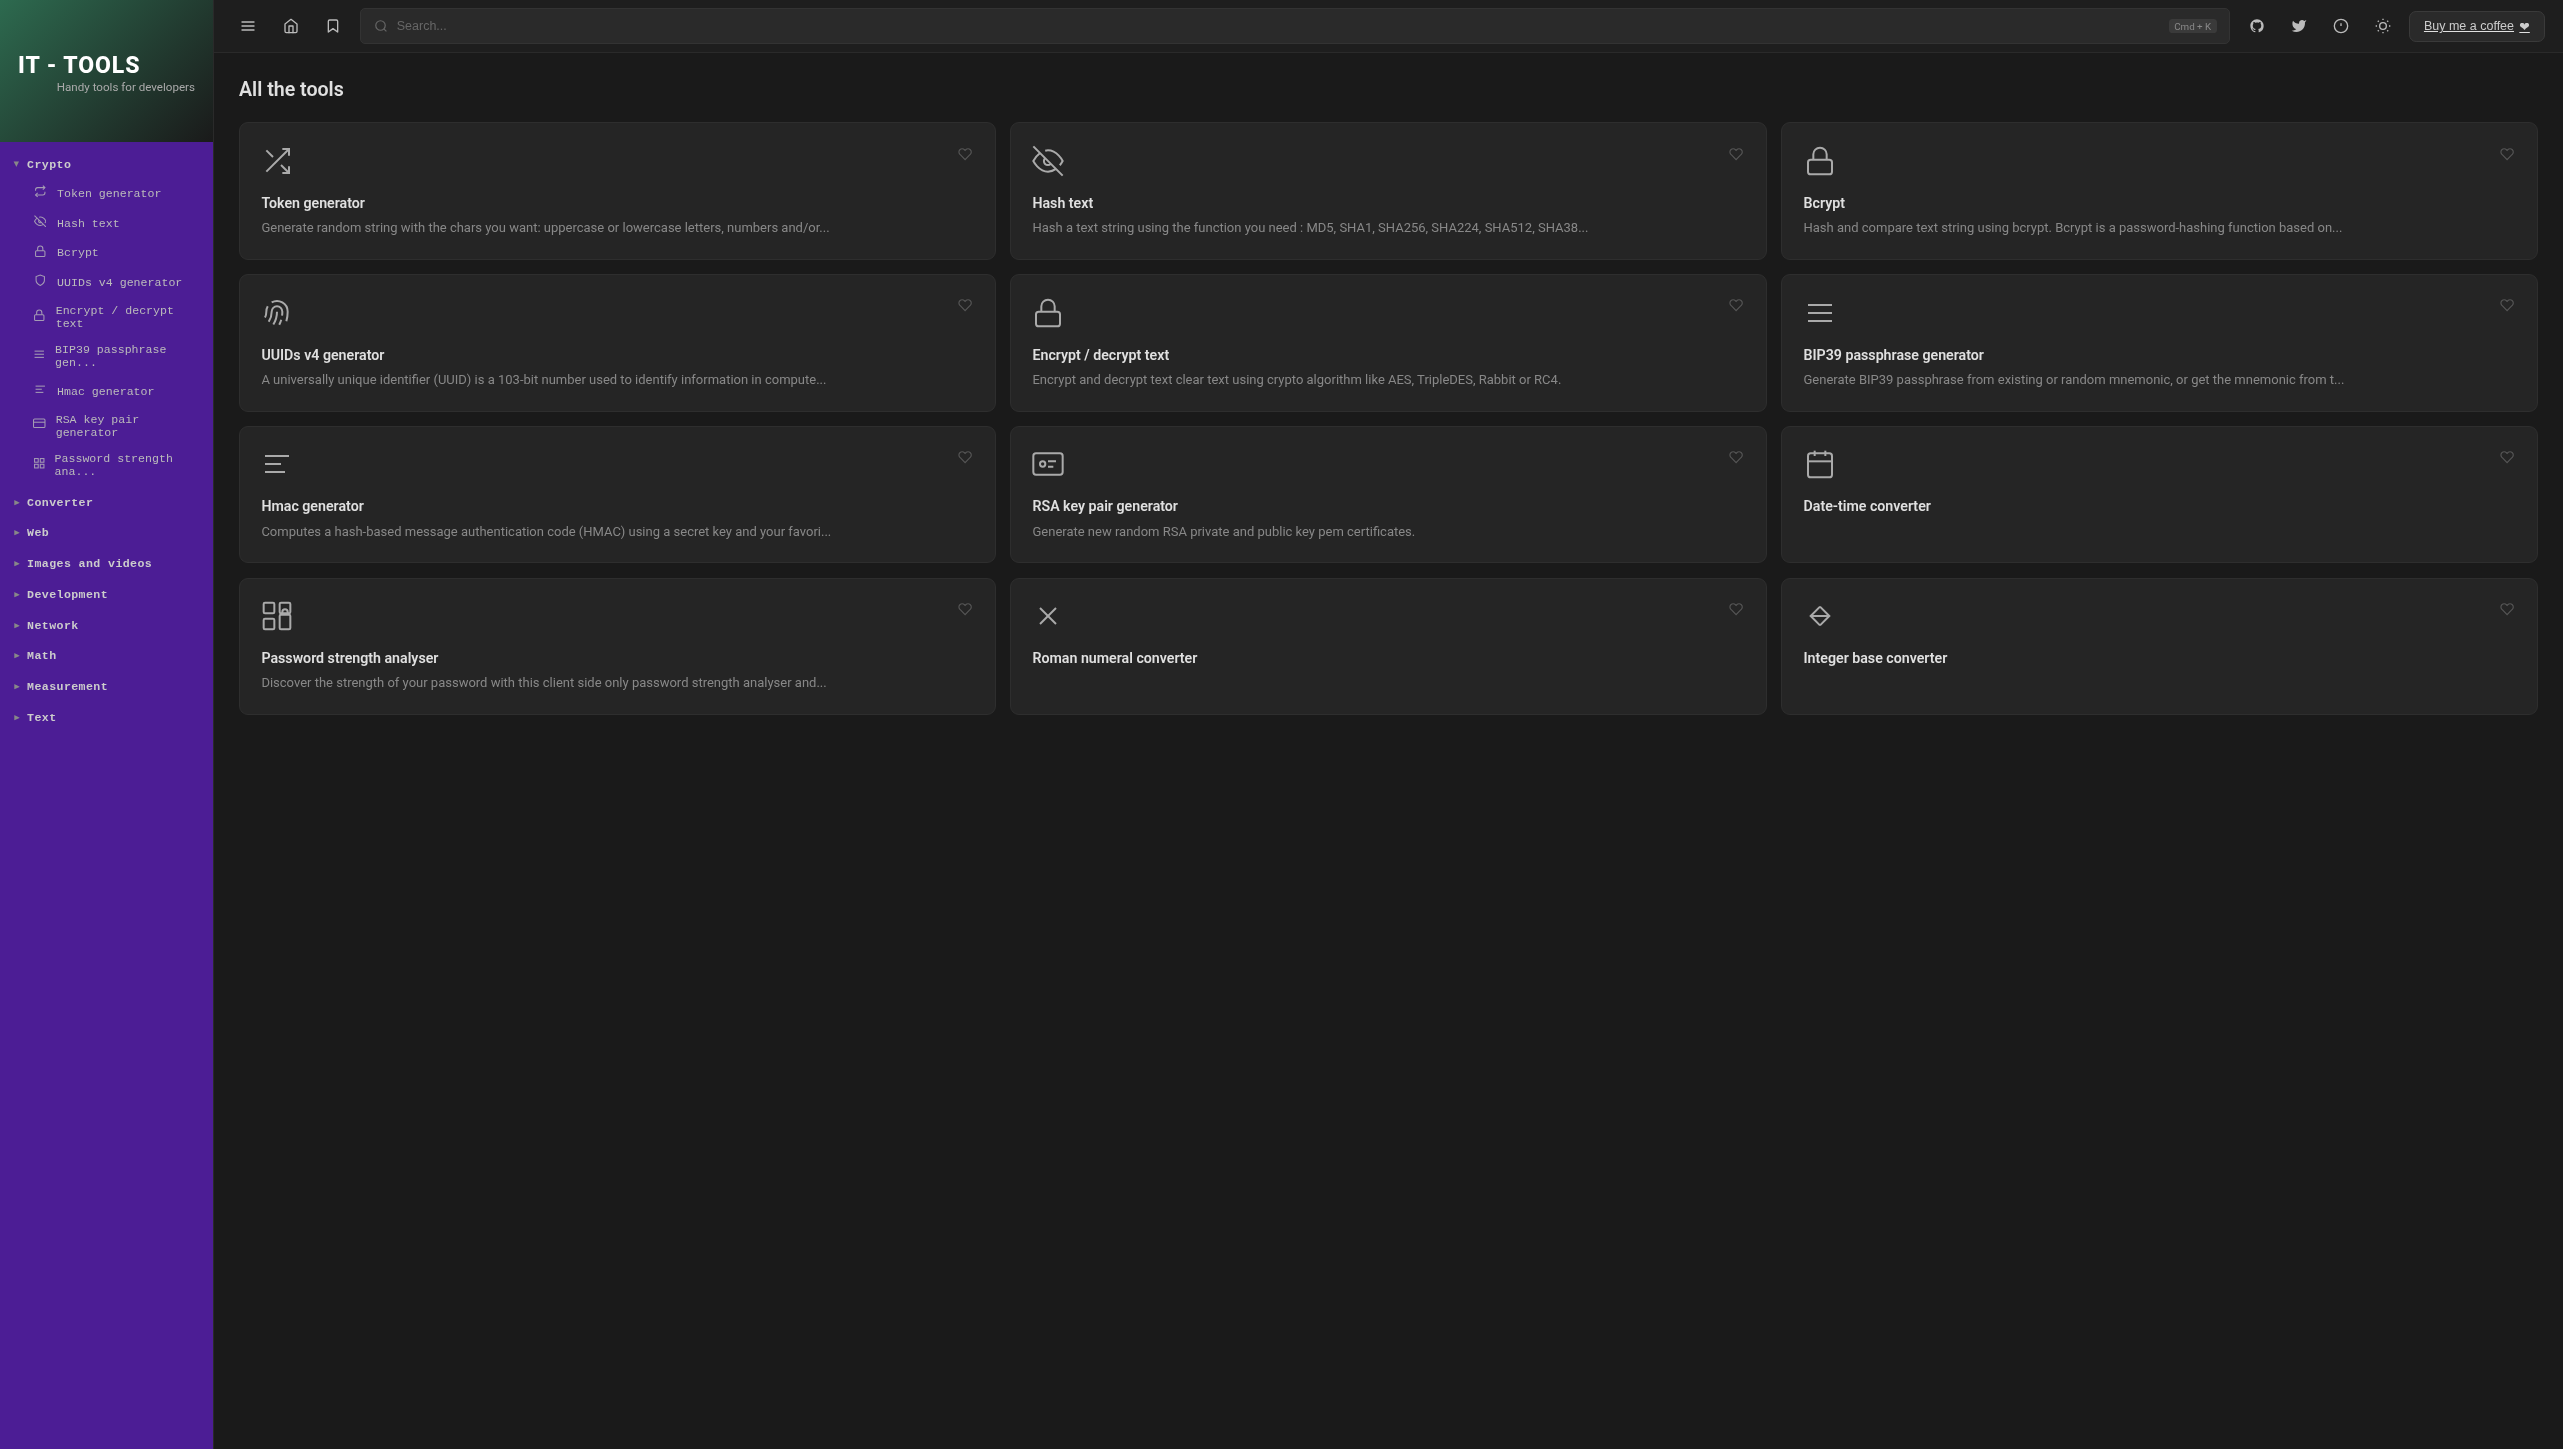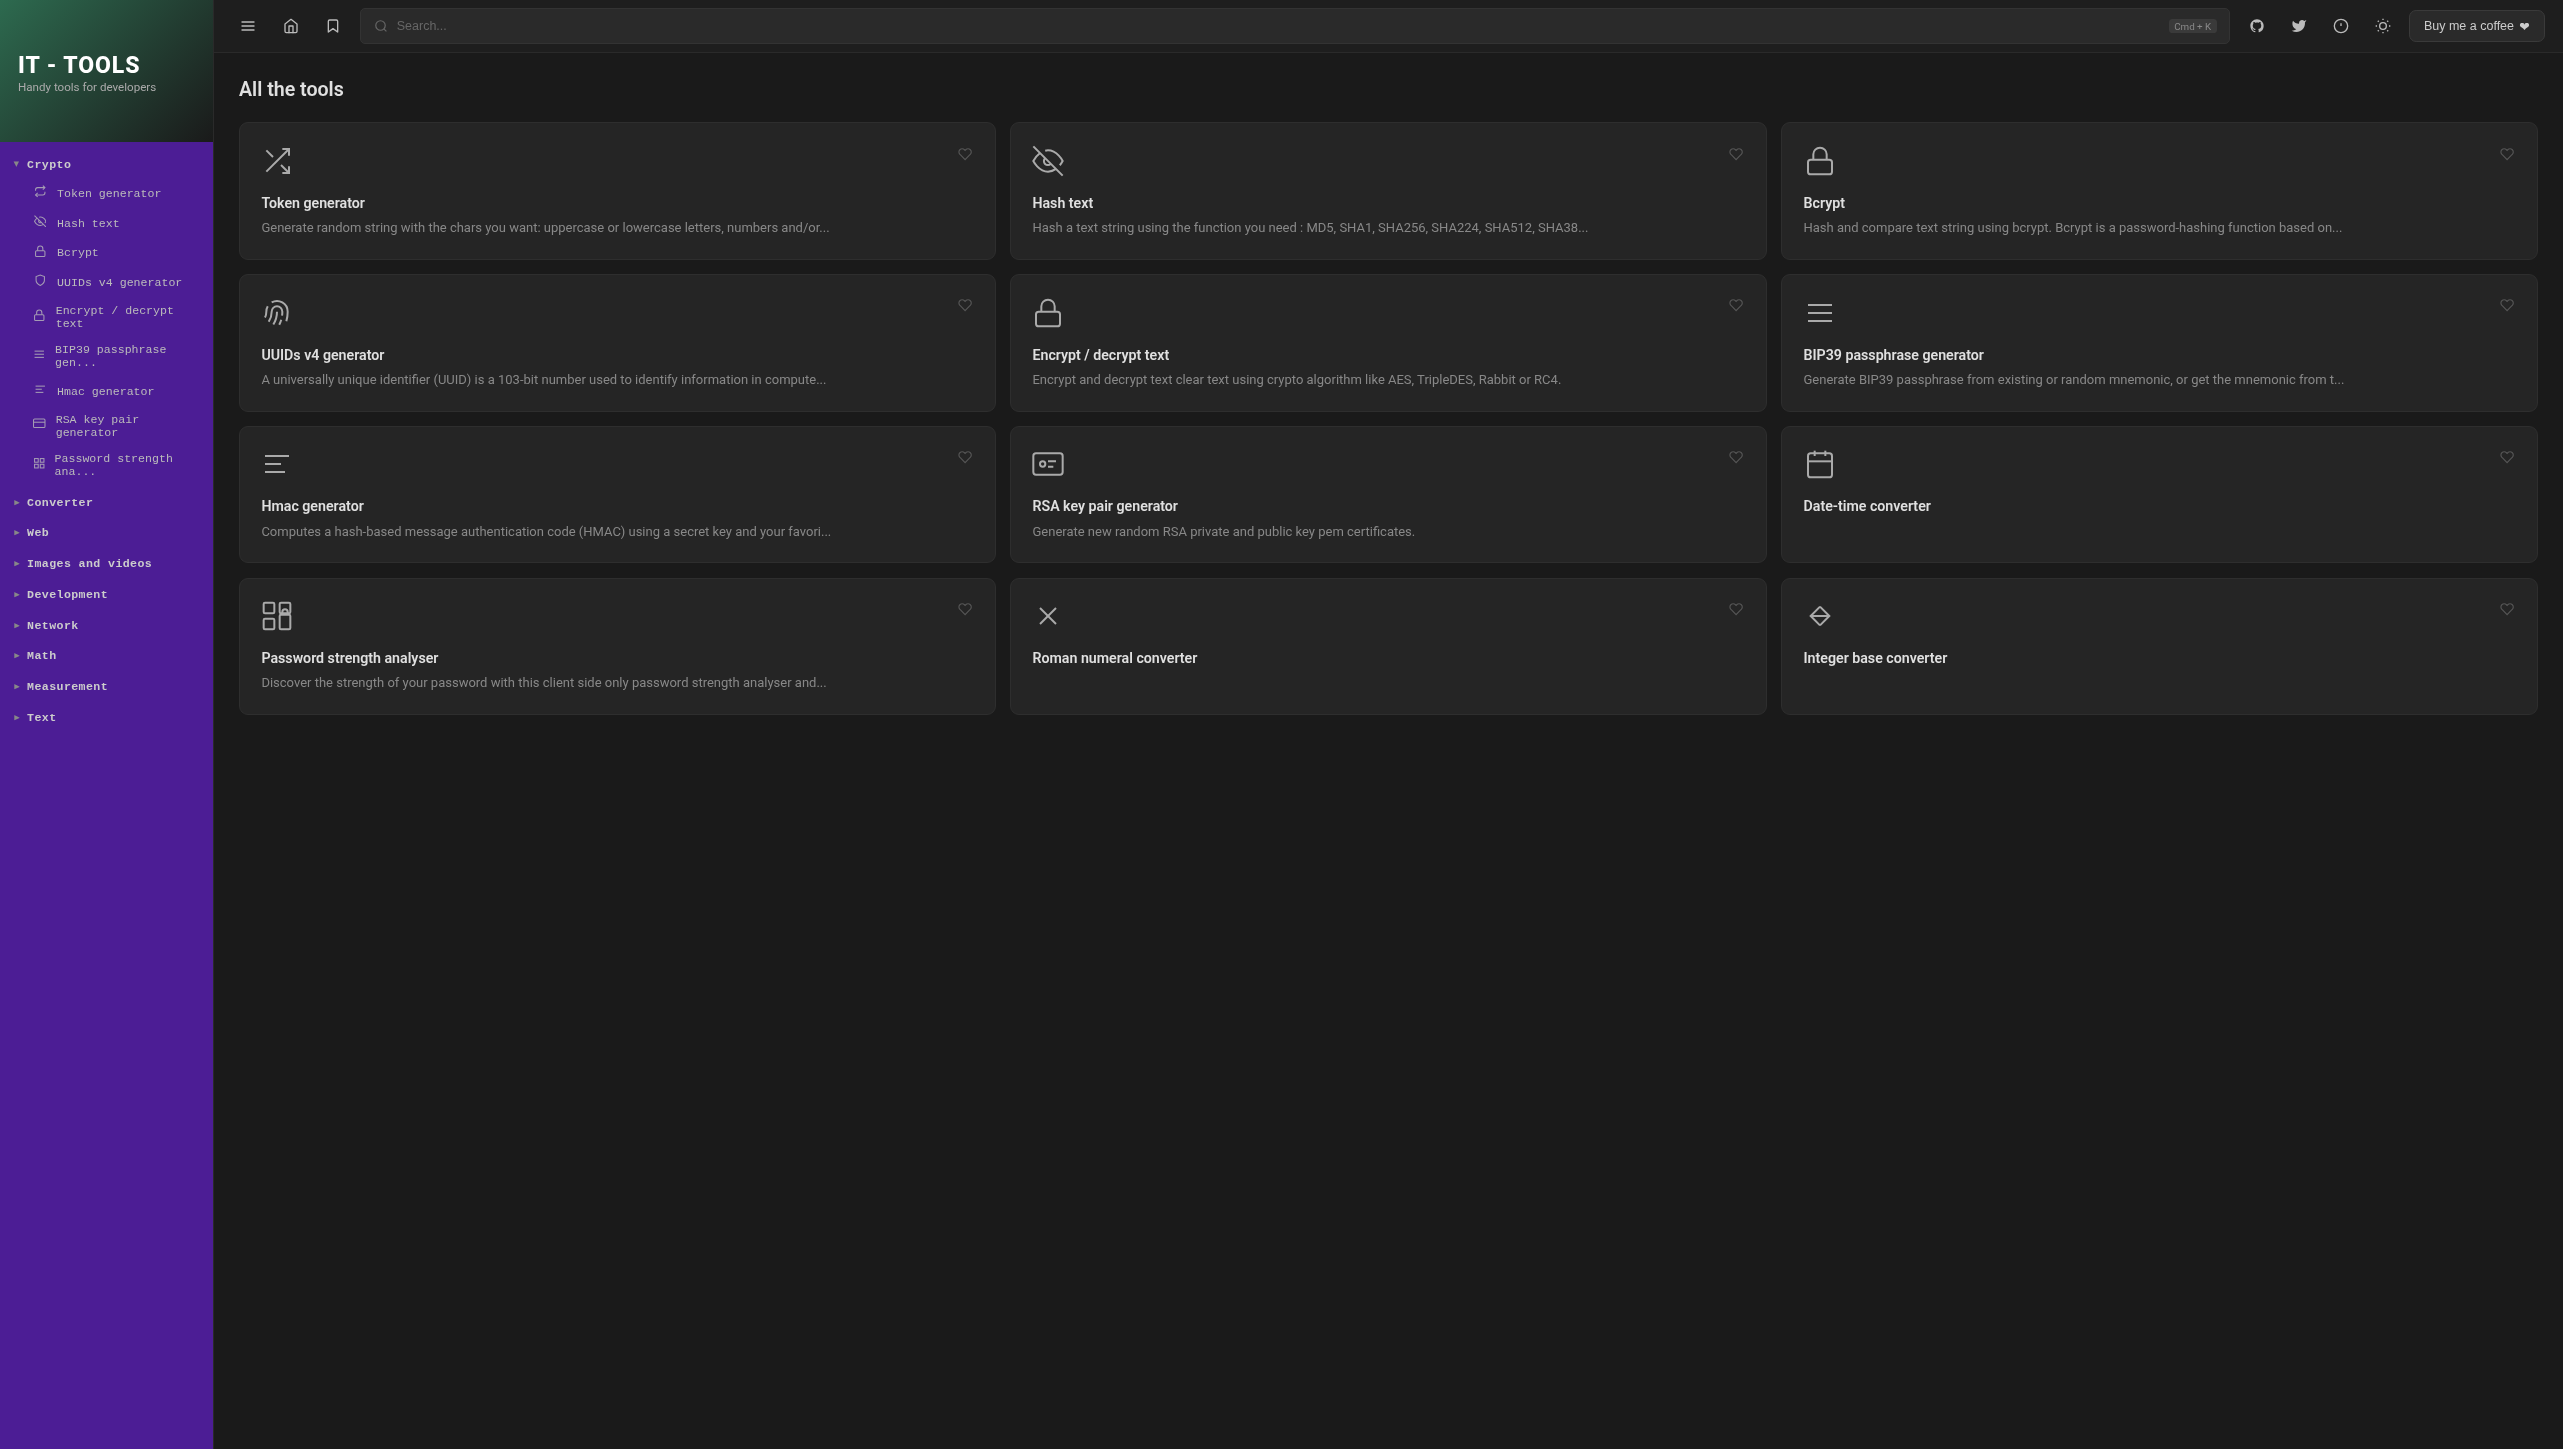--- a/index.html
+++ b/index.html
@@ -37,20 +37,21 @@
       font-size: 23px;
       font-weight: 800;
       color: #ffffff;
       letter-spacing: 0.9px;
     }
 
     .sidebar-subtitle {
       font-size: 11.6px;
       color: #aaa;
       margin-top: 1px;
+      text-align: right;
     }
 
     .sidebar-nav {
       padding: 7.1px 0;
       flex: 1;
     }
 
     .nav-section {
       padding: 1.8px 0;
       font-family: Liberation Mono, monospace;
@@ -163,22 +164,23 @@
       background: #3a3a3a;
       border-radius: 3.6px;
       padding: 1.8px 5.3px;
       font-size: 9.8px;
       color: #888;
       white-space: nowrap;
     }
 
     .topbar-right {
       display: flex;
-      align-items: center;
+      align-items: flex-end;
       gap: 10px;
+      text-decoration: underline;
     }
 
     .buy-coffee-btn {
       display: flex;
       align-items: center;
       gap: 5.3px;
       background: #2a2a2a;
       border: 0.9px solid #3a3a3a;
       border-radius: 7.1px;
       padding: 7.1px 14.2px;

